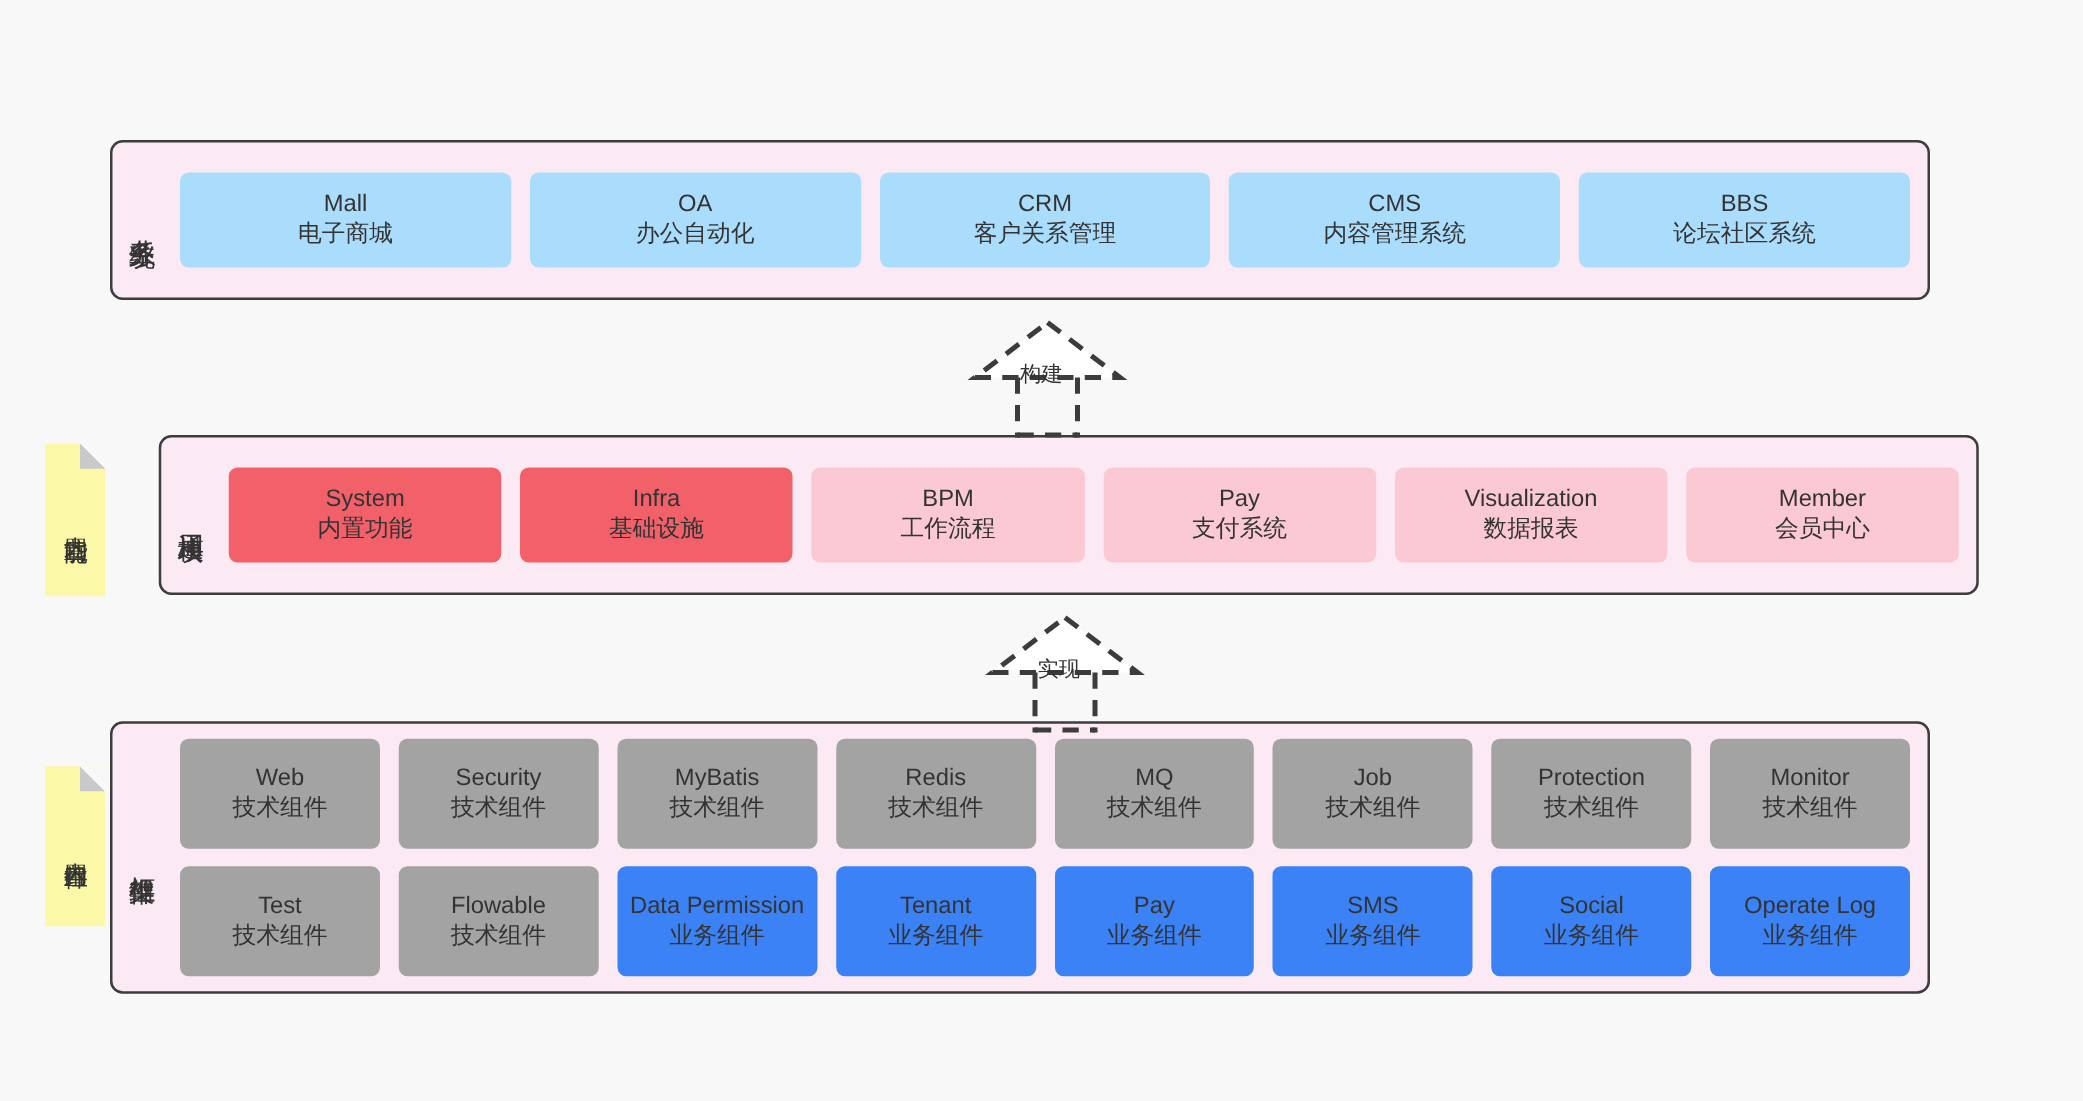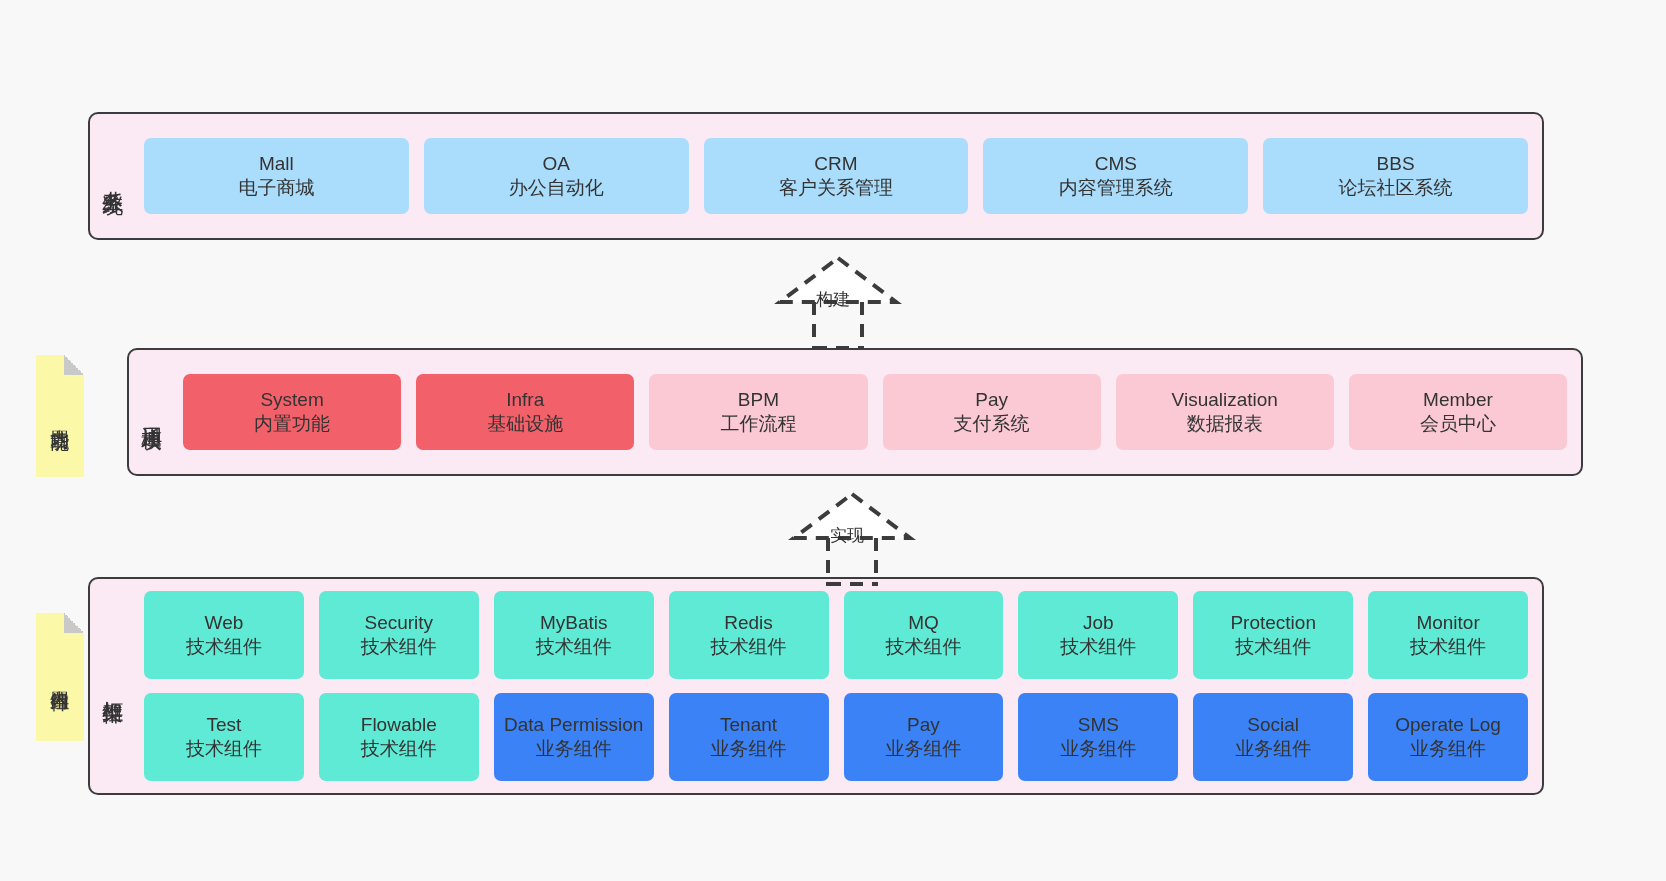--- a/index.html
+++ b/index.html
@@ -84,21 +84,21 @@
     color: #333333;
     padding: 4px 6px;
     min-width: 0;
   }
   .box .en { display: block; }
   .box .cn { display: block; }
 
   .box.blue       { background: #aadcfb; }
   .box.red        { background: #f2616a; }
   .box.pink       { background: #fbc9d4; }
-  .box.green      { background: #5eead4; }
+  .box.green      { background: #a3a3a3; }
   .box.lightgreen { background: #3b82f6; }
 
   
   #layer-business { left: 88px;  top: 112px; width: 1456px; height: 128px; }
   #layer-common   { left: 88px;  top: 348px; width: 1456px; height: 128px; margin-left: 39px; }
   #layer-framework{ left: 88px;  top: 577px; width: 1456px; height: 218px; }
 
   #layer-business .box, #layer-common .box { height: 76px; }
   #layer-framework .box { height: 100%; }
 

